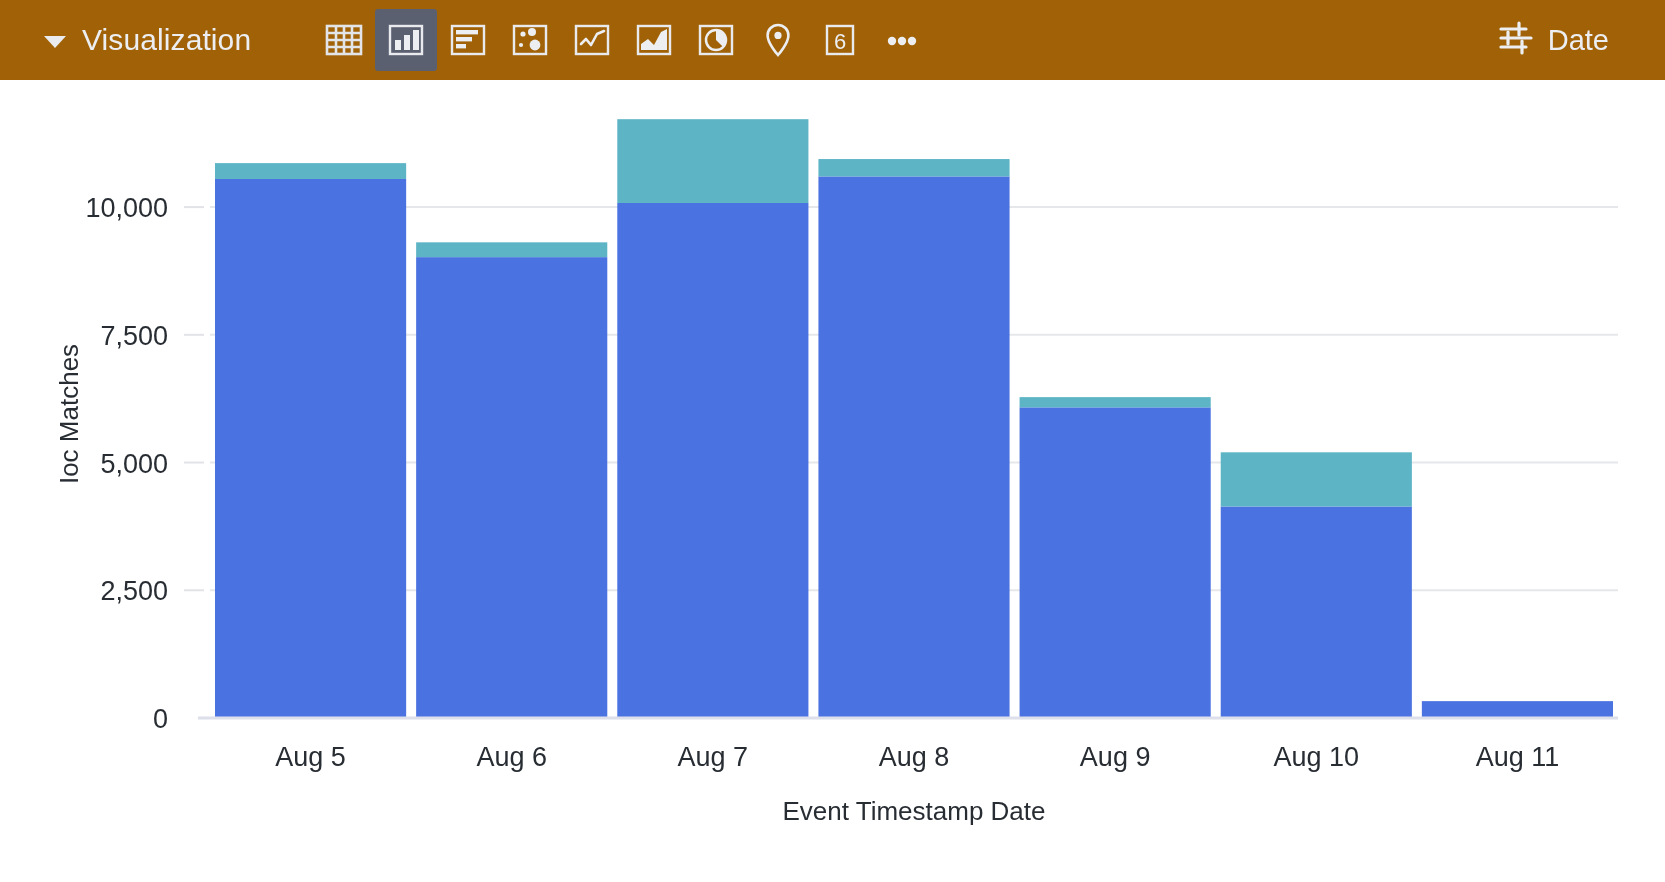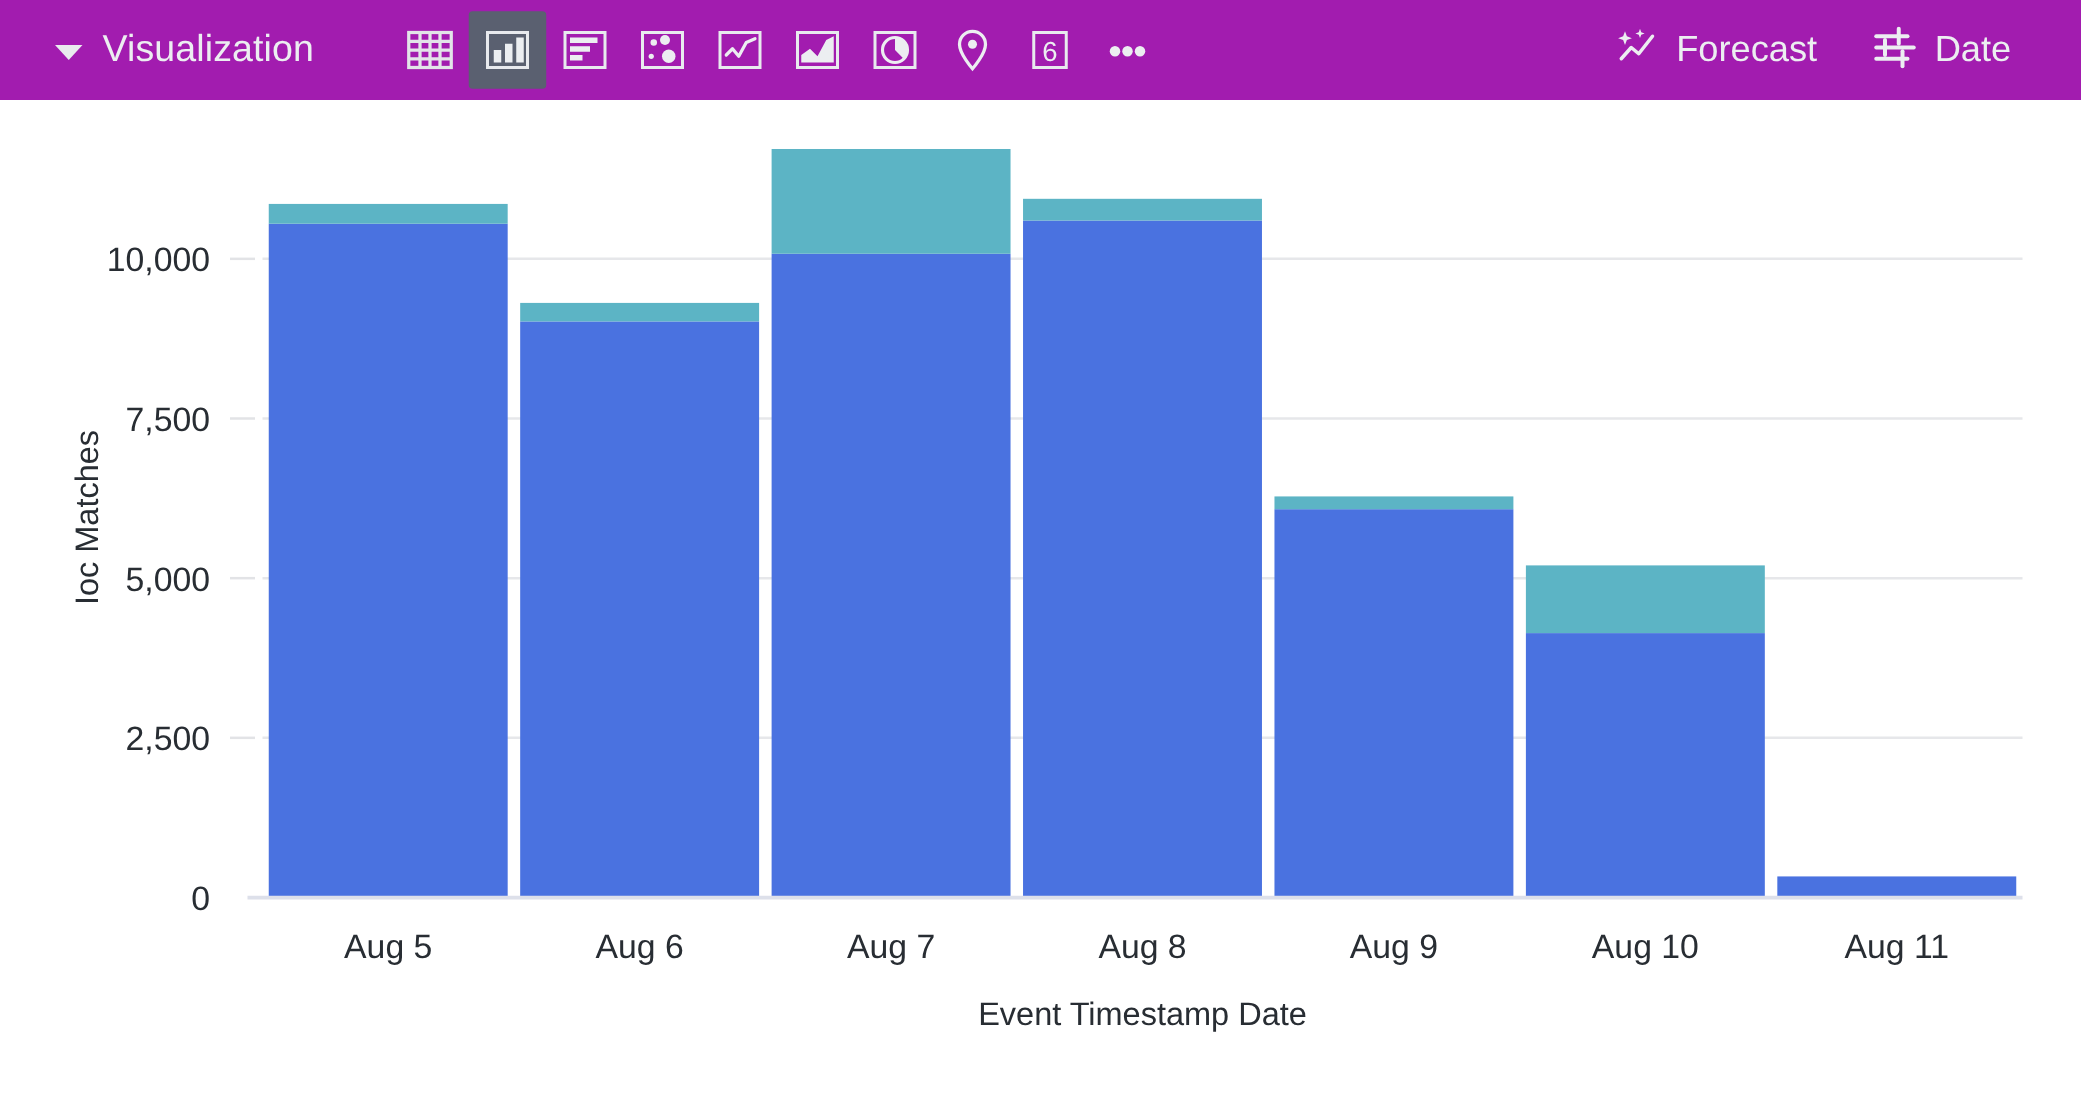--- a/index.html
+++ b/index.html
@@ -10,21 +10,21 @@
     background: #ffffff;
     font-family: "Liberation Sans", sans-serif;
     overflow: hidden;
   }
 
   
   #toolbar {
     position: absolute;
     left: 0; top: 0;
     width: 1665px; height: 80px;
-    background: #a21caf;
+    background: #a16207;
     display: flex;
     align-items: center;
   }
 
   #viz-menu {
     display: flex;
     align-items: center;
     gap: 16px;
     padding-left: 44px;
     height: 80px;
@@ -199,30 +199,20 @@
         <circle cx="12" cy="21" r="4.2" fill="#eceef1"></circle>
         <circle cx="22" cy="21" r="4.2" fill="#eceef1"></circle>
         <circle cx="32" cy="21" r="4.2" fill="#eceef1"></circle>
       </svg>
     </div>
 
   </div>
 
   <div id="right-group">
 
-    <div class="tb-action">
-      <span>
-        <svg width="36" height="34" viewBox="0 0 36 34">
-          <polyline points="6,26 14,17 20,22 31,8" fill="none" stroke="#eceef1" stroke-width="2.8" stroke-linejoin="round" stroke-linecap="round"></polyline>
-          <path d="M9 4 L10.5 8 L14.5 9.5 L10.5 11 L9 15 L7.5 11 L3.5 9.5 L7.5 8 Z" fill="#eceef1"></path>
-          <path d="M21 2 L22 4.7 L24.7 5.7 L22 6.7 L21 9.4 L20 6.7 L17.3 5.7 L20 4.7 Z" fill="#eceef1"></path>
-        </svg>
-      </span>
-      <span class="lbl">Forecast</span>
-    </div>
 
     <div class="tb-action">
       <span>
         <svg width="36" height="34" viewBox="0 0 36 34">
           <line x1="3" y1="8" x2="28" y2="8" stroke="#eceef1" stroke-width="3.2" stroke-linecap="round"></line>
           <line x1="3" y1="17" x2="33" y2="17" stroke="#eceef1" stroke-width="3.2" stroke-linecap="round"></line>
           <line x1="3" y1="26" x2="28" y2="26" stroke="#eceef1" stroke-width="3.2" stroke-linecap="round"></line>
           <line x1="21" y1="2" x2="21" y2="14" stroke="#eceef1" stroke-width="3.2" stroke-linecap="round"></line>
           <line x1="10" y1="11" x2="10" y2="23" stroke="#eceef1" stroke-width="3.2" stroke-linecap="round"></line>
           <line x1="24" y1="20" x2="24" y2="32" stroke="#eceef1" stroke-width="3.2" stroke-linecap="round"></line>

